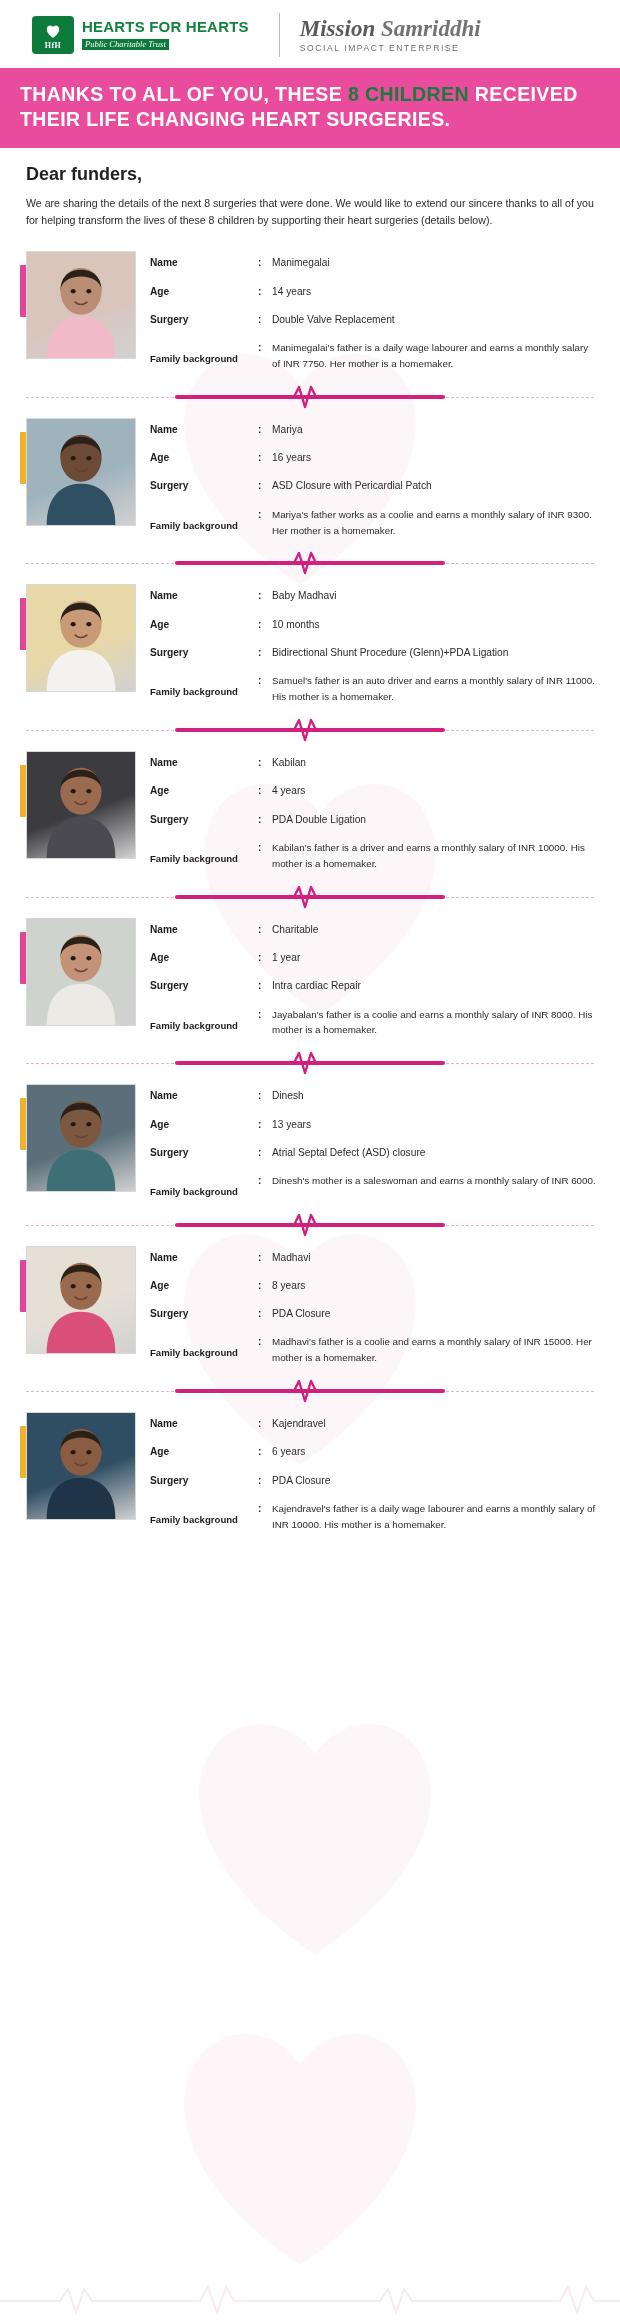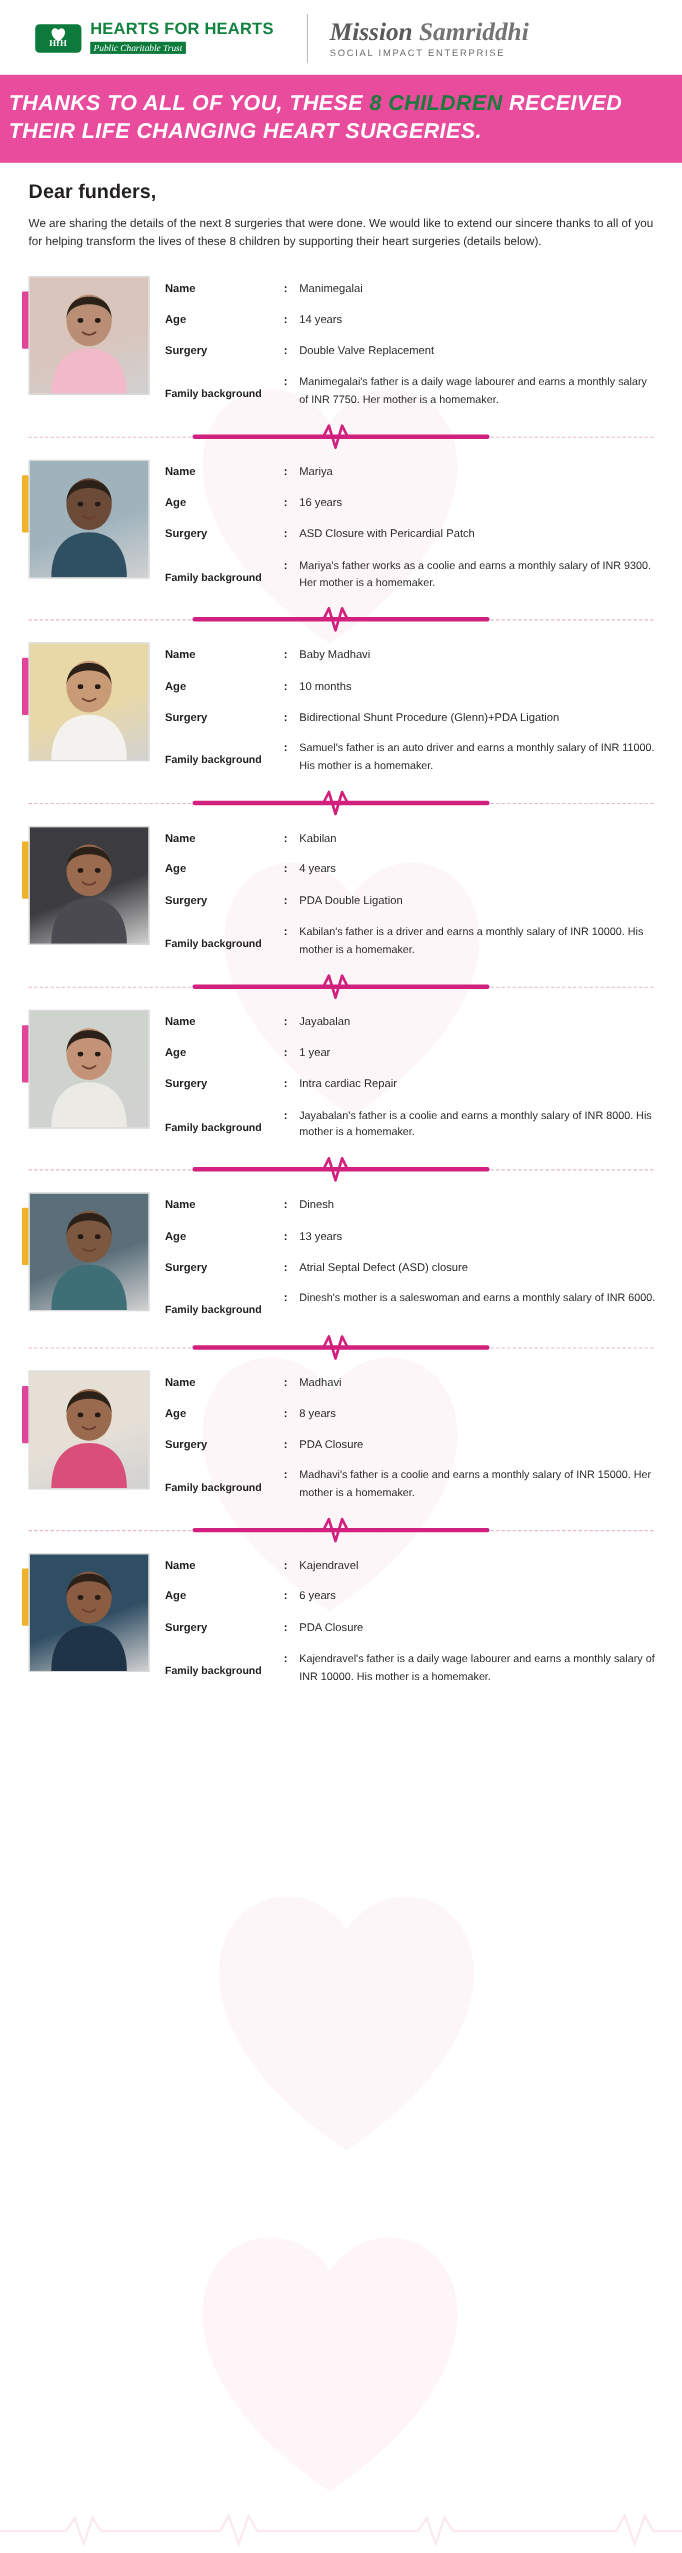--- a/index.html
+++ b/index.html
@@ -44,21 +44,21 @@
   }
   .logo-left {
     display: flex;
     align-items: center;
     gap: 8px;
     background: #ffffff;
     padding: 4px 10px 4px 6px;
     border-radius: 3px;
   }
   .logo-mark {
-    width: 42px; height: 26px;
+    width: 42px; height: 38px;
     background: #0b7a3b;
     border-radius: 4px;
     position: relative;
     display:flex; align-items:center; justify-content:center;
     flex: 0 0 auto;
   }
   .logo-mark .hh {
     color:#ffffff; font-size:8px; font-weight:bold; letter-spacing:.5px;
     font-family:"Liberation Serif", serif;
     position:absolute; bottom:4px; left:0; right:0; text-align:center;
@@ -91,23 +91,22 @@
   .logo-right .r2 {
     font-size: 8.5px; letter-spacing: 1.6px; color: #6d6d6d; margin-top: 2px;
   }
 
   
   .banner {
     position: relative;
     z-index: 3;
     background: #ea4c9d;
     color: #ffffff;
-    padding: 14px 26px 16px 8px;
+    padding: 14px 26px 16px 20px;
     margin: 4px 0 0 0;
-    font-style: italic;
   }
   .banner h1 {
     margin: 0;
     font-size: 19.5px;
     line-height: 1.28;
     letter-spacing: .4px;
     font-weight: bold;
     font-family: "Liberation Sans", sans-serif;
     text-transform: uppercase;
   }
@@ -507,21 +506,21 @@
           <ellipse cx="63" cy="40" rx="2.6" ry="2.2" fill="#241a13"></ellipse>
           <path d="M49 51 Q55 56 61 51" stroke="#6b3e30" stroke-width="1.6" fill="none" stroke-linecap="round"></path>
         </svg>
       </div>
         </div>
         <div class="details">
 
       <div class="row ">
         <div class="lab">Name</div>
         <div class="colon">:</div>
-        <div class="val">Jayabalan</div>
+        <div class="val">Charitable</div>
       </div>
 
       <div class="row ">
         <div class="lab">Age</div>
         <div class="colon">:</div>
         <div class="val">1 year</div>
       </div>
 
       <div class="row ">
         <div class="lab">Surgery</div>

